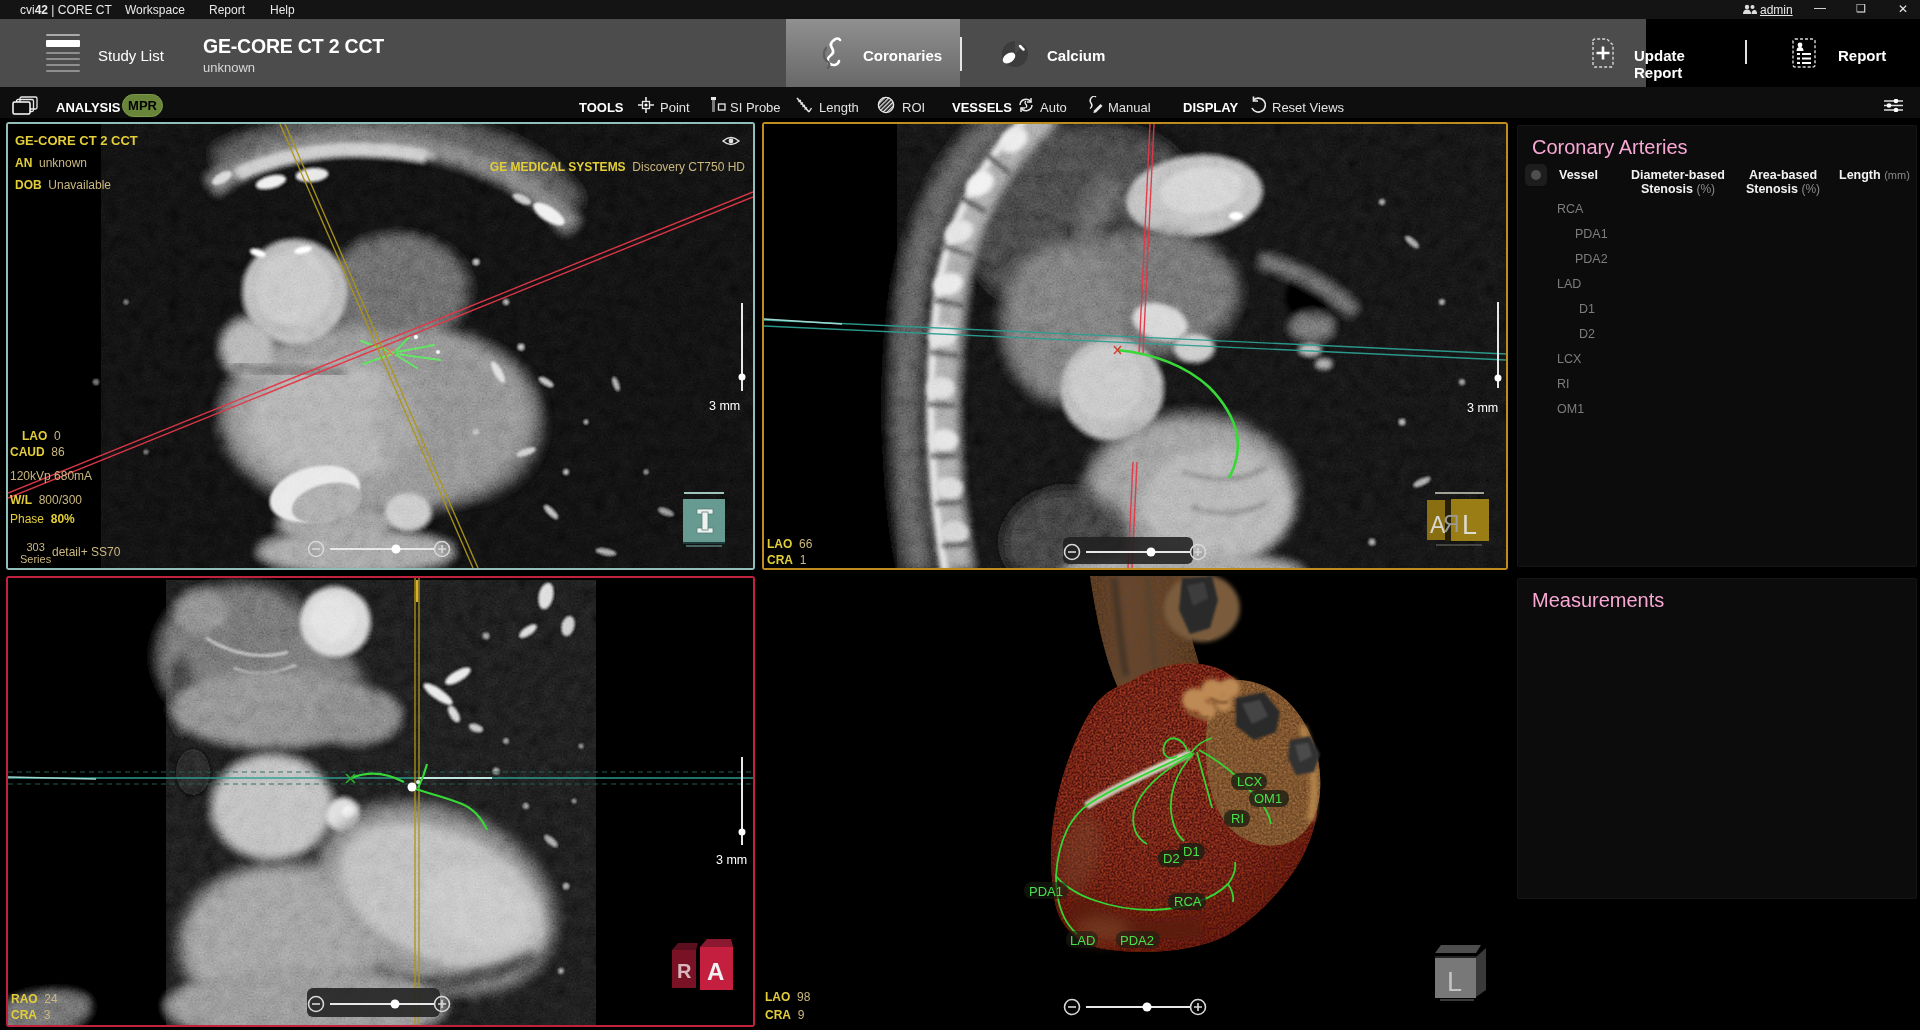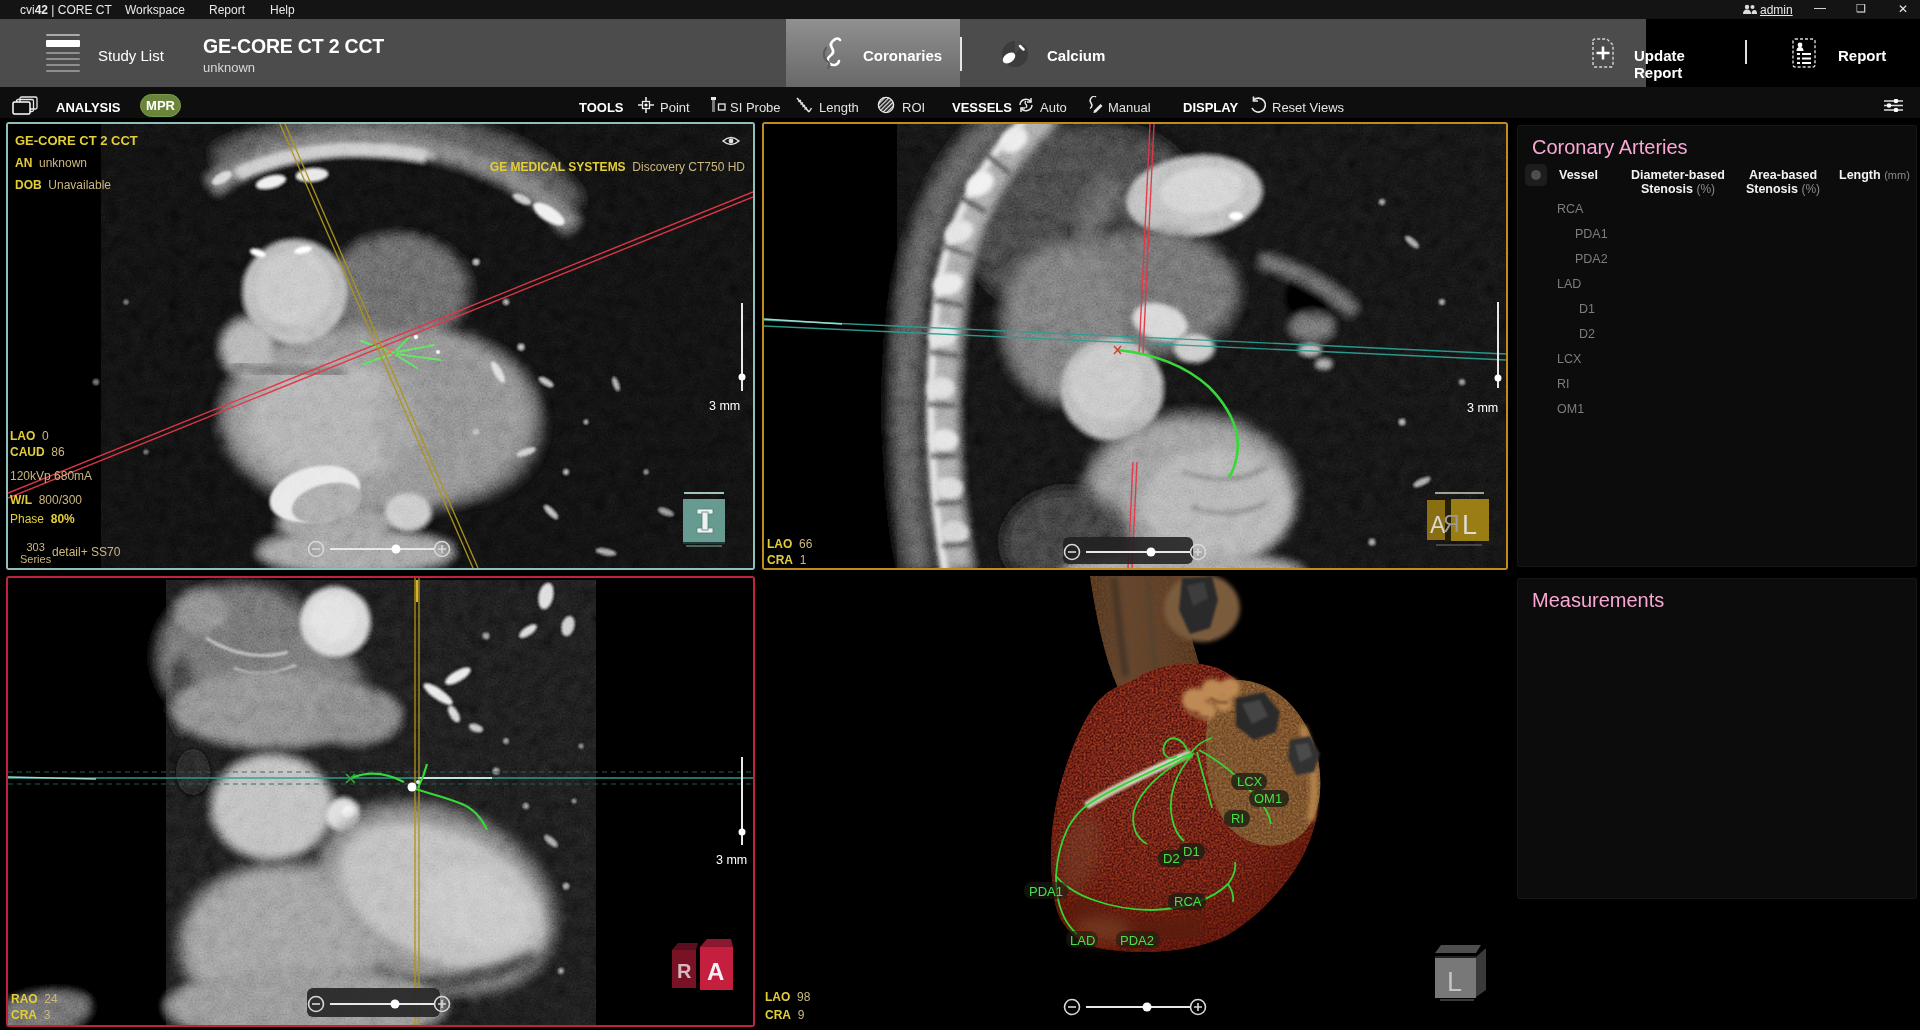--- a/index.html
+++ b/index.html
@@ -22,22 +22,22 @@
 #tab-cor { position:absolute; left:786px; top:0px; width:174px; height:68px;
   background:linear-gradient(#909090,#686868); }
 #tabsep { position:absolute; left:960px; top:18px; width:2px; height:34px; background:#e6e6e6; }
 .tabtext { color:#fff; font-size:15px; font-weight:bold; position:absolute; }
 
 #toolbar { position:absolute; left:0; top:87px; width:1920px; height:31px; background:#0e0e0e; }
 .tlabel { position:absolute; top:100px; color:#fff; font-weight:bold; font-size:13px; }
 .titem  { position:absolute; top:100px; color:#e2e2e2; font-size:13px; }
 .tgrey  { position:absolute; top:100px; color:#9a9a9a; font-size:13px; }
 #mpr-pill { position:absolute; left:122px; top:94px; width:41px; height:23px; background:#69853a;
-  border-radius:11.5px; border:1px solid #7d9a4b; color:#ffffff; font-weight:bold; font-size:13px;
-  text-align:center; line-height:21px;margin-left:18px; }
+  border-radius:11.5px; border:1px solid #7d9a4b; color:#000000; font-weight:bold; font-size:13px;
+  text-align:center; line-height:21px; }
 
 .vp { position:absolute; background:#000; border-radius:3px; }
 #vp1 { left:6px; top:122px; width:749px; height:448px; border:2px solid #8fbfb8; }
 #vp2 { left:762px; top:122px; width:746px; height:448px; border:2px solid #c08c1d; }
 #vp3 { left:6px; top:576px; width:749px; height:451px; border:2px solid #c2223e; }
 #vp4 { left:762px; top:576px; width:746px; height:451px; }
 .vp svg { position:absolute; left:0; top:0; }
 .vpov { position:absolute; }
 
 .ov { position:absolute; font-size:12px; color:#cbb87f; white-space:pre; }
@@ -313,21 +313,21 @@
 
     <g stroke="#e0e0e0" stroke-width="1.5" fill="none">
       <path d="M 717,19 Q 725,12 733,19 Q 725,26 717,19 Z"></path>
     </g>
     <circle cx="725" cy="19" r="2.4" fill="#e0e0e0"></circle>
   </svg>
   <div class="vpov ovy" style="left:7px;top:9px;font-size:13px;">GE-CORE CT 2 CCT</div>
   <div class="vpov ov" style="left:7px;top:32px;"><b>AN</b>&nbsp;&nbsp;unknown</div>
   <div class="vpov ov" style="left:7px;top:54px;"><b>DOB</b>&nbsp;&nbsp;Unavailable</div>
   <div class="vpov ov" style="right:8px;top:36px;font-size:12px;"><b>GE MEDICAL SYSTEMS</b>&nbsp;&nbsp;Discovery CT750 HD</div>
-  <div class="vpov ov" style="left:2px;top:305px;"><b>LAO</b>&nbsp;&nbsp;0</div>
+  <div class="vpov ov" style="left:14px;top:305px;"><b>LAO</b>&nbsp;&nbsp;0</div>
   <div class="vpov ov" style="left:2px;top:321px;"><b>CAUD</b>&nbsp;&nbsp;86</div>
   <div class="vpov ov" style="left:2px;top:345px;">120kVp 680mA</div>
   <div class="vpov ov" style="left:2px;top:369px;"><b>W/L</b>&nbsp;&nbsp;800/300</div>
   <div class="vpov ov" style="left:2px;top:388px;"><span style="color:#e3ce39;">Phase</span>&nbsp;&nbsp;<b>80%</b></div>
   <div class="vpov ov" style="left:12px;top:417px;font-size:11px;text-align:center;">303<br>Series</div>
   <div class="vpov ov" style="left:44px;top:421px;">detail+ SS70</div>
   </div>
   <div id="vp2" class="vp">
   <svg width="742" height="444" viewBox="2 2 742 444">
     <rect x="2" y="2" width="742" height="444" fill="#000"></rect>

